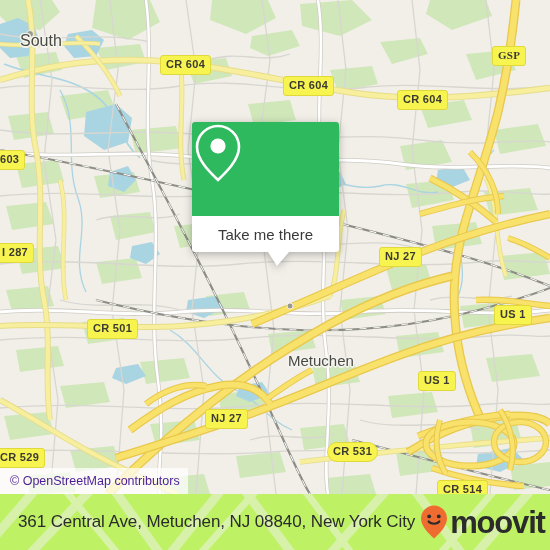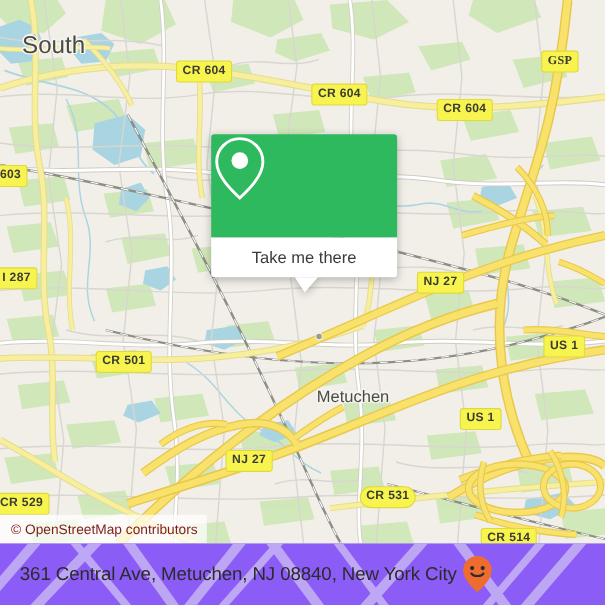--- a/index.html
+++ b/index.html
@@ -34,26 +34,26 @@
 
   
   .place{
     position:absolute;
     color:#4a4a44;
     white-space:nowrap;
     text-shadow:
       1.5px 0 0 #f6f4ef,-1.5px 0 0 #f6f4ef,0 1.5px 0 #f6f4ef,0 -1.5px 0 #f6f4ef,
       1px 1px 0 #f6f4ef,-1px 1px 0 #f6f4ef,1px -1px 0 #f6f4ef,-1px -1px 0 #f6f4ef;
   }
-  .place.big{font-size:22px;line-height:21px;}
+  .place.big{font-size:16px;line-height:21px;}
   .place.mid{font-size:15px;line-height:17px;}
 
   
   #callout{
-    position:absolute;left:192px;top:122px;width:169px;
+    position:absolute;left:192px;top:122px;width:147px;
     filter:drop-shadow(0 2px 4px rgba(0,0,0,.28));
   }
   #callout-head{
     height:94px;background:#2fb95f;
     border-radius:3px 3px 0 0;
     display:flex;align-items:center;justify-content:center;
   }
   #callout-foot{
     height:36px;background:#ffffff;border-radius:0 0 3px 3px;
     display:flex;align-items:center;justify-content:center;
@@ -62,28 +62,28 @@
   #callout-tail{
     position:absolute;left:76px;top:130px;width:0;height:0;
     border-left:9px solid transparent;border-right:12px solid transparent;
     border-top:14px solid #ffffff;
   }
 
   
   #attrib{
     position:absolute;left:0;top:468px;
     background:rgba(255,255,255,.72);
-    color:#7f1d1d;font-size:12.5px;line-height:20px;
+    color:#4c1d95;font-size:12.5px;line-height:20px;
     padding:3px 8px 3px 10px;white-space:nowrap;
   }
 
   
   #bottombar{
     position:absolute;left:0;top:494px;width:550px;height:56px;
-    background:#8b5cf6;overflow:hidden;
+    background:#bef264;overflow:hidden;
   }
   #bottombar-wm{position:absolute;left:0;top:0;opacity:.5;}
   #bottombar-inner{
     position:relative;height:56px;display:flex;align-items:center;
     padding:0 12px 0 18px;box-sizing:border-box;
   }
   #addr{color:#2b2b2b;font-size:17px;white-space:nowrap;letter-spacing:-.1px;}
   #brand{display:flex;align-items:center;margin-left:4px;}
   #brand-word{
     color:#2b2b2b;font-size:31px;font-weight:bold;letter-spacing:-1.2px;
@@ -381,17 +381,18 @@
 
     <div id="bottombar-inner">
       <span id="addr">361 Central Ave, Metuchen, NJ 08840, New York City</span>
       <span id="brand">
         <svg width="30" height="36" viewBox="0 0 30 36">
           <path d="M15 1.5 C7.8 1.5 2 7.3 2 14.5 C2 22 9.4 29.6 15 34.5 C20.6 29.6 28 22 28 14.5 C28 7.3 22.2 1.5 15 1.5 Z" fill="#ef6c30"></path>
           <circle cx="10.2" cy="12.4" r="1.9" fill="#2b2b2b"></circle>
           <circle cx="19.8" cy="12.4" r="1.9" fill="#2b2b2b"></circle>
           <path d="M9.6 17.4 C11.6 20.4 18.4 20.4 20.4 17.4" fill="none" stroke="#2b2b2b" stroke-width="2" stroke-linecap="round"></path>
         </svg>
+        <span id="brand-word">moovit</span>
       </span>
     </div>
   </div>
 
 </div>
 
 </body></html>

